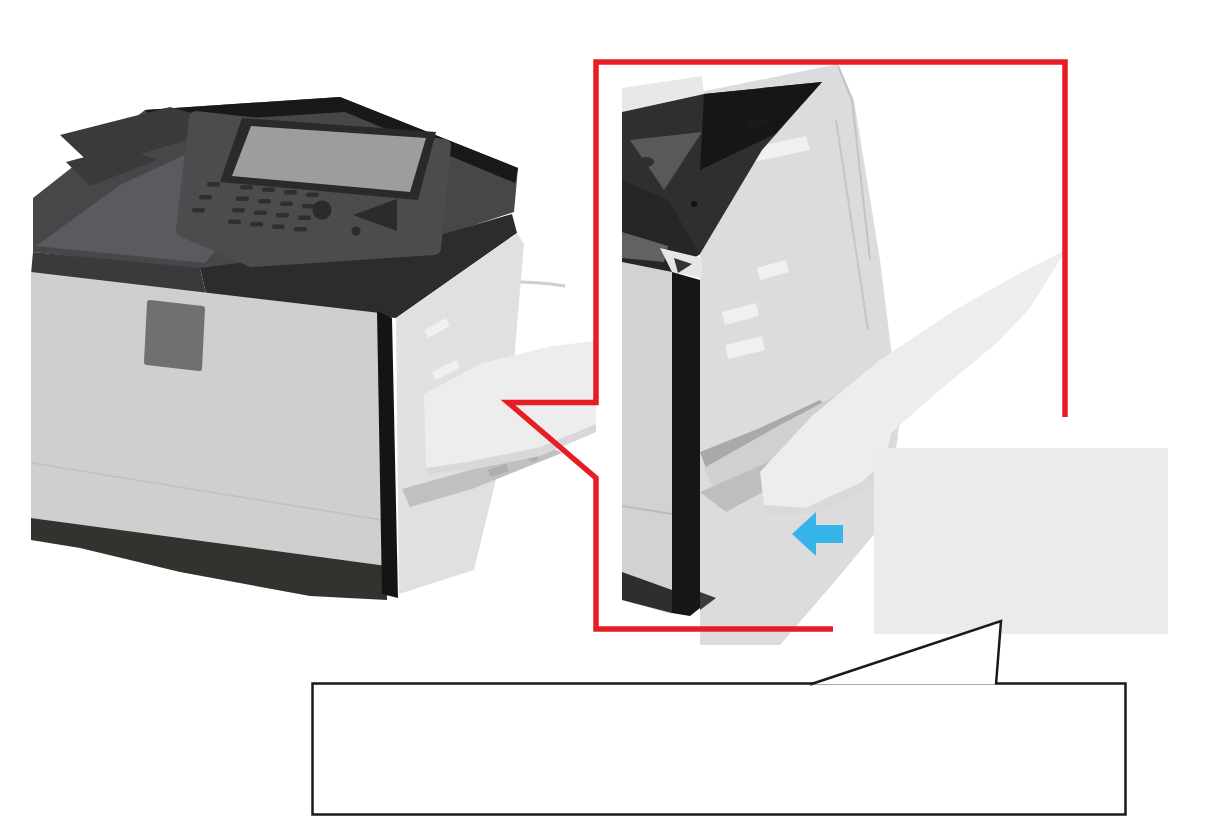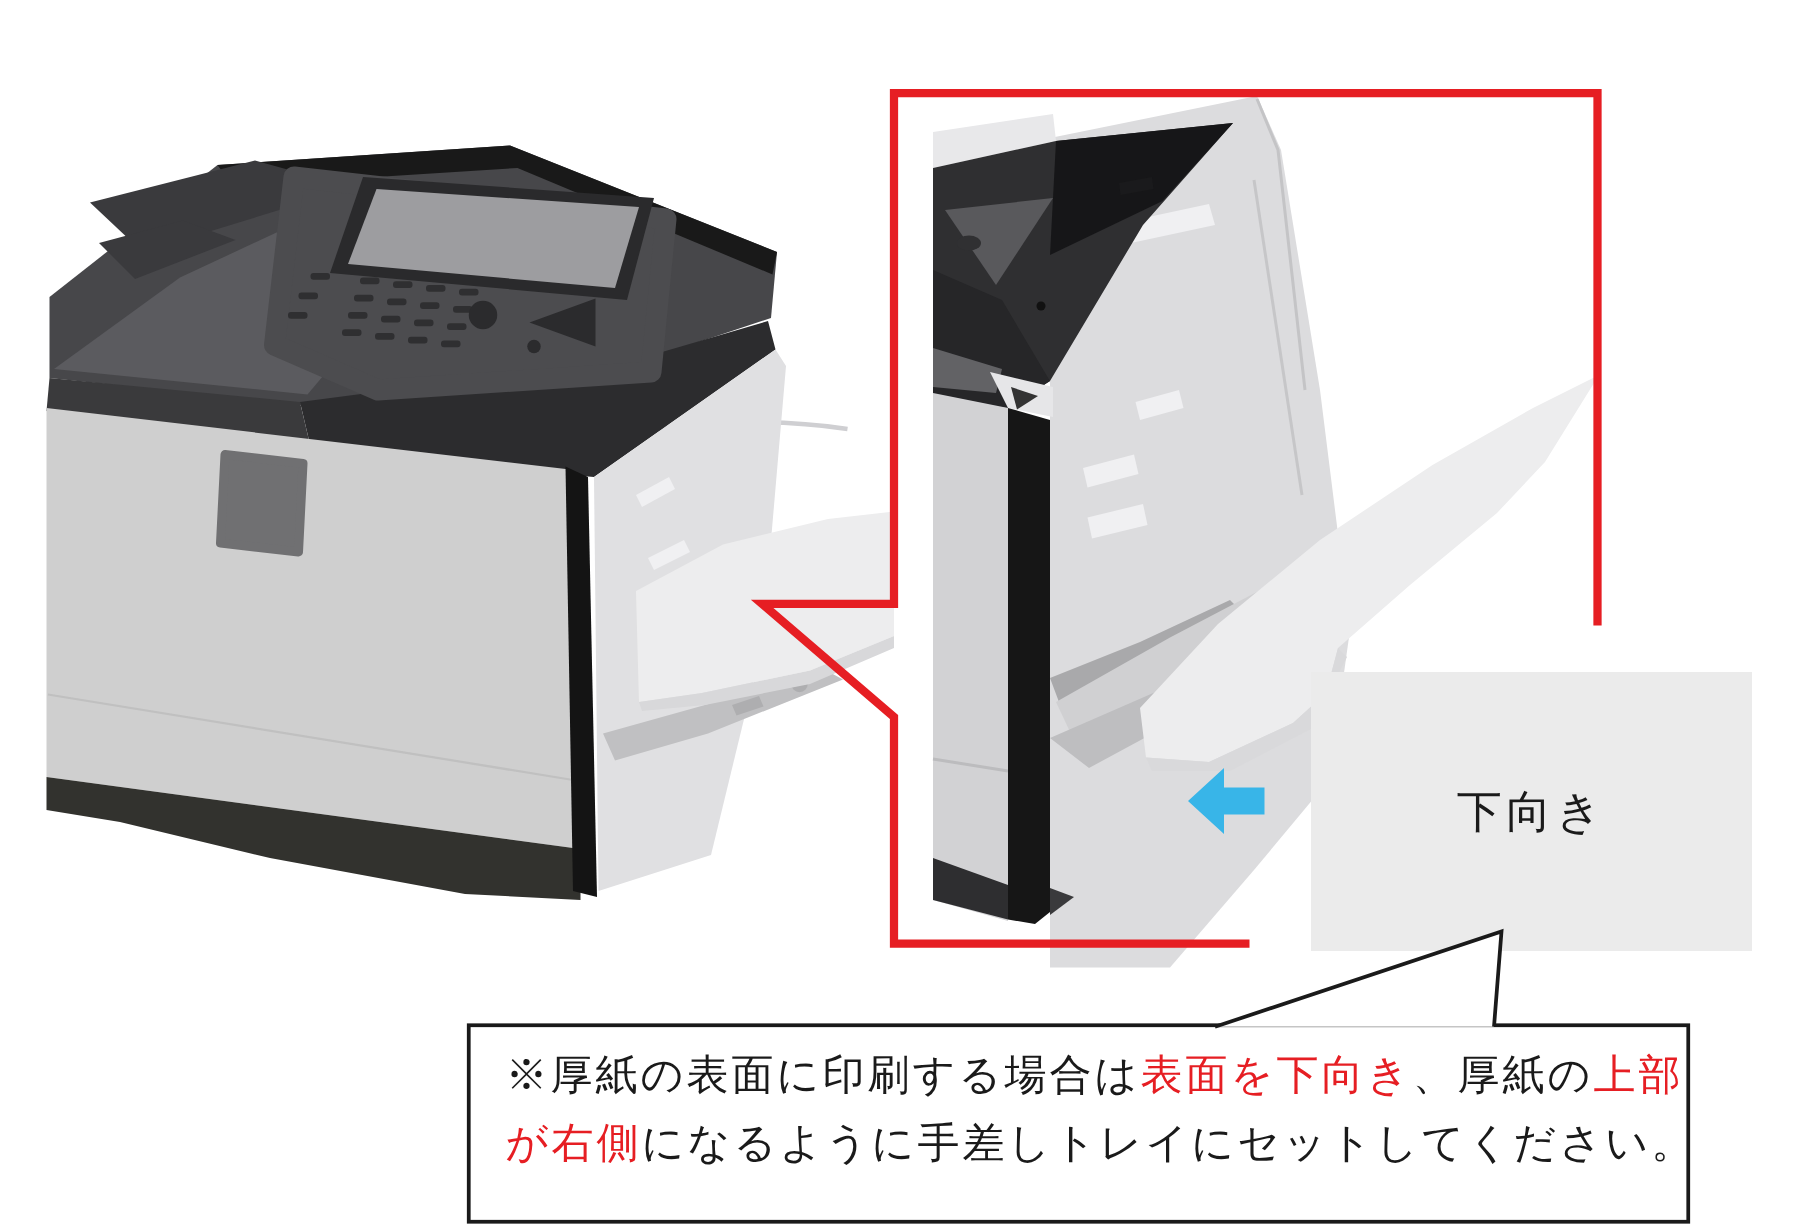--- a/index.html
+++ b/index.html
@@ -131,20 +131,15 @@
 
   <rect x="874" y="448" width="294" height="186" fill="#ebebeb"></rect>
 
   <polygon points="792,534 816,512 816,525 843,525 843,543 816,543 816,556" fill="#38b5e8"></polygon>
 
   <rect x="312.5" y="683.5" width="813" height="131" fill="#ffffff" stroke="#1a1a1a" stroke-width="2.5"></rect>
   <path d="M 810,684.5 L 1001,621 L 996,684.5 Z" fill="#ffffff"></path>
   <path d="M 810,684.5 L 1001,621 L 996,684.5" fill="none" stroke="#1a1a1a" stroke-width="2.5"></path>
 </svg>
 
-<div class="paper-label">下向き</div>
 
-<div class="note-text">
-  <p><span>※厚紙の表面に印刷する場合は</span><span class="seg-red">表面を下向き</span><span>、厚紙の</span><span class="seg-red">上部</span></p>
-  <p><span class="seg-red">が右側</span><span>になるように手差しトレイにセットしてください。</span></p>
-</div>
 
 </div>
 
 </body></html>

